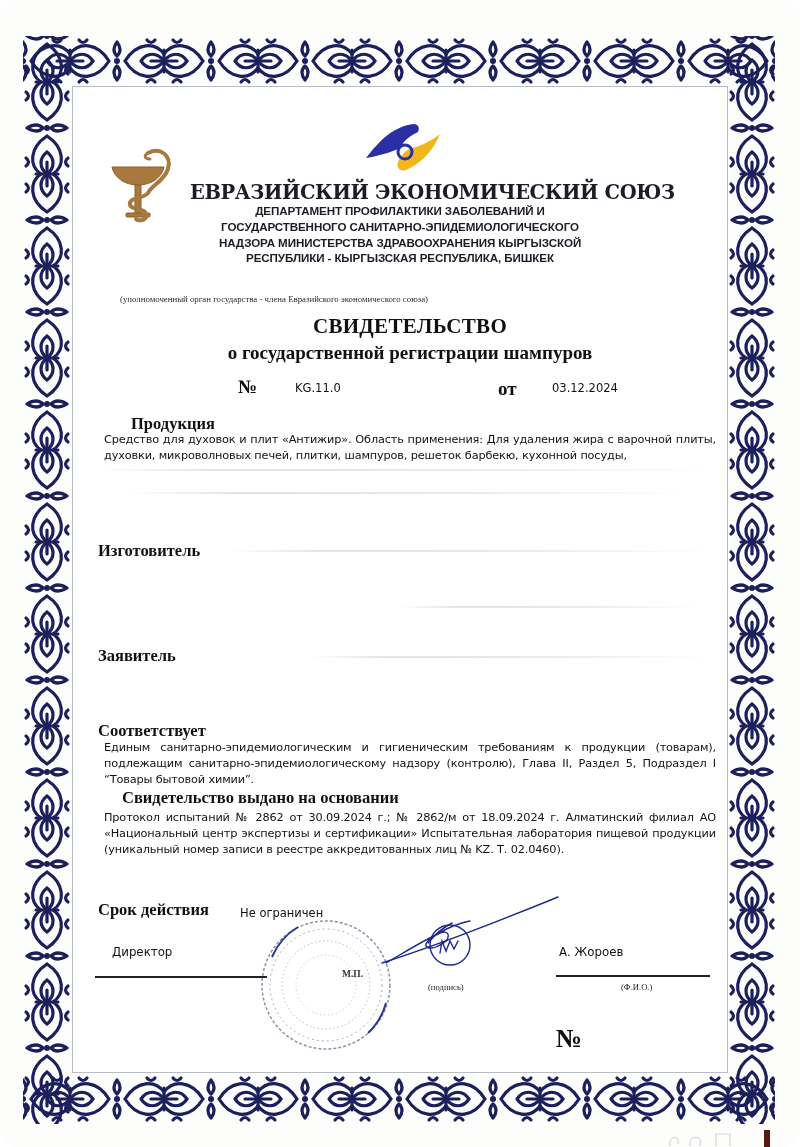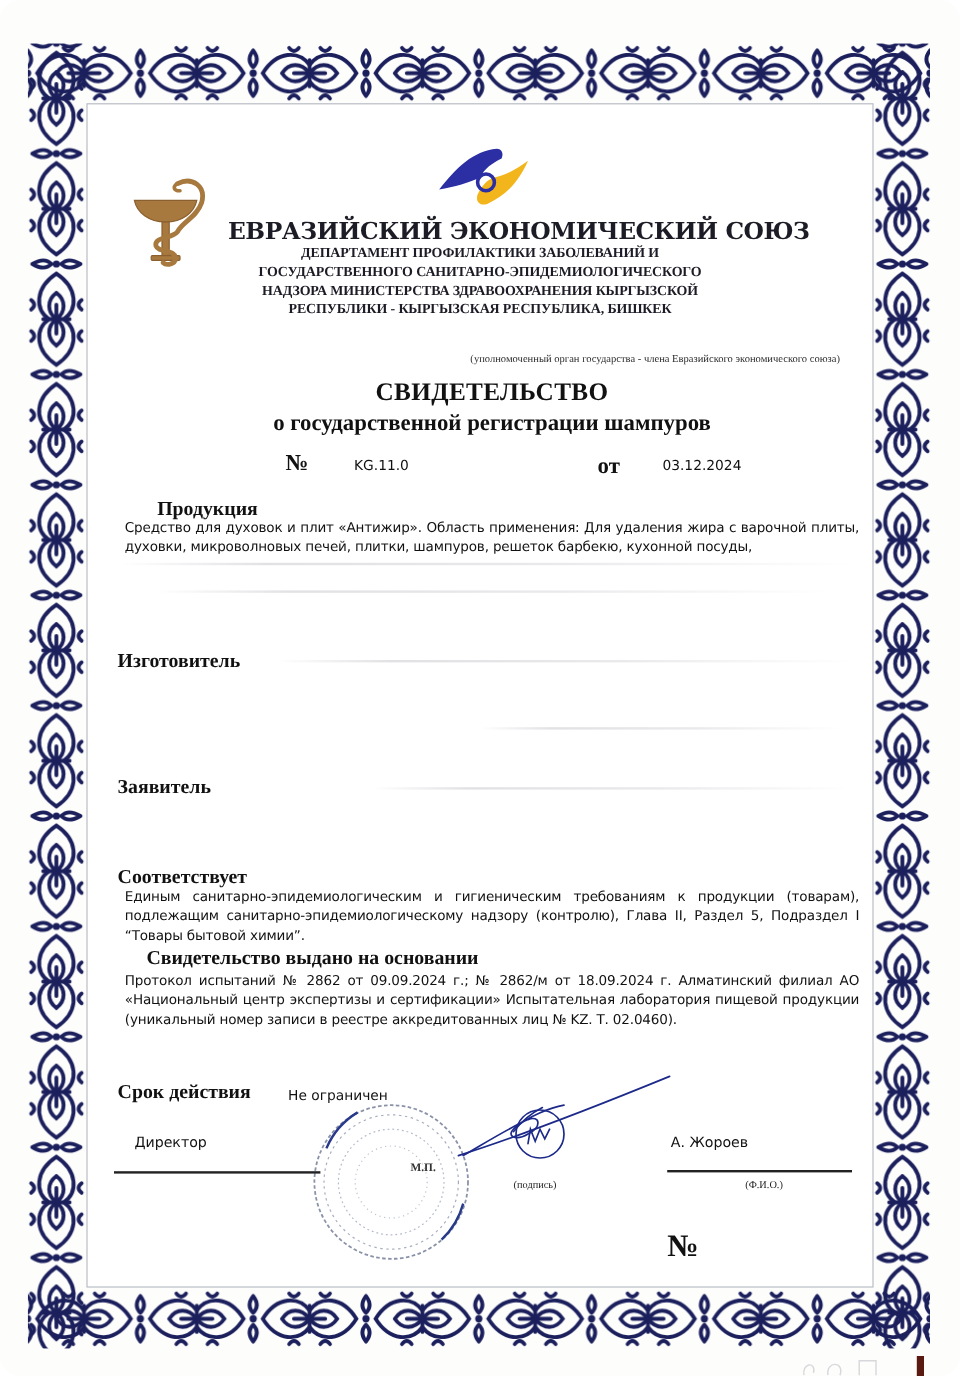--- a/index.html
+++ b/index.html
@@ -16,23 +16,23 @@
     .band-left { left: 23px; top: 36px; width: 48px; height: 1088px; }
     .band-right { left: 728px; top: 36px; width: 48px; height: 1088px; }
     .inner-frame { position: absolute; left: 72px; top: 86px; width: 656px; height: 987px; border: 1px solid #b8bcc4; background: #ffffff; }
 
     .abs { position: absolute; }
 
     
     .emblem-bowl { left: 108px; top: 145px; width: 68px; height: 80px; }
     .eaeu-logo { left: 362px; top: 118px; width: 82px; height: 56px; }
     .org-title { left: 190px; top: 181px; width: 430px; text-align: center; font-family: "DejaVu Serif", serif; font-weight: bold; font-size: 19.5px; letter-spacing: -0.4px; color: #1c1c26; white-space: nowrap; }
-    .org-sub { left: 180px; top: 203px; width: 440px; text-align: center; font-family: Liberation Serif, serif; font-weight: bold; font-size: 11.6px; line-height: 15.8px; color: #1c1c26; letter-spacing: -0.1px; }
-
-    .authority-note { left: 120px; top: 294px; width: 580px; text-align: right; font-family: "Liberation Serif", serif; font-size: 8.8px; color: #2a2a2a; }
+    .org-sub { left: 180px; top: 203px; width: 440px; text-align: center; font-family: Liberation Sans, sans-serif; font-weight: bold; font-size: 11.6px; line-height: 15.8px; color: #1c1c26; letter-spacing: -0.1px; }
+
+    .authority-note { left: 120px; top: 294px; width: 580px; text-align: left; font-family: "Liberation Serif", serif; font-size: 8.8px; color: #2a2a2a; }
     .doc-title { left: 120px; top: 314px; width: 580px; text-align: center; font-family: "Liberation Serif", serif; font-weight: bold; font-size: 21px; letter-spacing: 0.3px; color: #111; }
     .doc-subtitle { left: 120px; top: 342px; width: 580px; text-align: center; font-family: "Liberation Serif", serif; font-weight: bold; font-size: 19px; color: #111; }
 
     .num-sign { left: 238px; top: 376px; font-family: "Liberation Serif", serif; font-weight: bold; font-size: 19px; color: #111; }
     .num-value { left: 295px; top: 381px; font-family: "DejaVu Sans", sans-serif; font-size: 11.5px; color: #111; }
     .from-label { left: 498px; top: 378px; font-family: "Liberation Serif", serif; font-weight: bold; font-size: 19px; color: #111; }
     .from-date { left: 552px; top: 381px; font-family: "DejaVu Sans", sans-serif; font-size: 11.5px; color: #111; }
 
     .section-label { font-family: "Liberation Serif", serif; font-weight: bold; font-size: 16.5px; color: #111; }
     .body-text { font-family: "DejaVu Sans", sans-serif; font-size: 11.3px; line-height: 15.8px; color: #111; letter-spacing: -0.15px; }
@@ -171,21 +171,21 @@
   <div class="abs fade-line" style="top:550px; left:230px; width:480px;"></div>
   <div class="abs fade-line" style="top:606px; left:400px; width:300px;"></div>
 
   <div class="abs section-label lbl-applicant">Заявитель</div>
   <div class="abs fade-line" style="top:656px; left:310px; width:400px;"></div>
 
   <div class="abs section-label lbl-conforms">Соответствует</div>
   <div class="abs body-text justify txt-conforms">Единым санитарно-эпидемиологическим и гигиеническим требованиям к продукции (товарам), подлежащим санитарно-эпидемиологическому надзору (контролю), Глава II, Раздел 5, Подраздел I “Товары бытовой химии”.</div>
 
   <div class="abs section-label lbl-basis">Свидетельство выдано на основании</div>
-  <div class="abs body-text justify txt-basis">Протокол испытаний № 2862 от 09.09.2024 г.; № 2862/м от 18.09.2024 г. Алматинский филиал АО «Национальный центр экспертизы и сертификации» Испытательная лаборатория пищевой продукции (уникальный номер записи в реестре аккредитованных лиц № KZ. Т. 02.0460).</div>
+  <div class="abs body-text justify txt-basis">Протокол испытаний № 2862 от 30.09.2024 г.; № 2862/м от 18.09.2024 г. Алматинский филиал АО «Национальный центр экспертизы и сертификации» Испытательная лаборатория пищевой продукции (уникальный номер записи в реестре аккредитованных лиц № KZ. Т. 02.0460).</div>
 
   <div class="abs section-label lbl-validity">Срок действия</div>
   <div class="abs val-validity">Не ограничен</div>
 
   <div class="abs stamp">
     <svg width="136" height="136" viewBox="0 0 136 136">
       <circle cx="68" cy="68" r="64" fill="none" stroke="#8a92a8" stroke-width="1.5" stroke-dasharray="3 2"></circle>
       <circle cx="68" cy="68" r="56" fill="none" stroke="#a6adbe" stroke-width="1" stroke-dasharray="2 3"></circle>
       <circle cx="68" cy="68" r="44" fill="none" stroke="#b4bacb" stroke-width="1" stroke-dasharray="1.5 2.5"></circle>
       <circle cx="68" cy="68" r="30" fill="none" stroke="#bcc1d0" stroke-width="1" stroke-dasharray="1 3"></circle>

